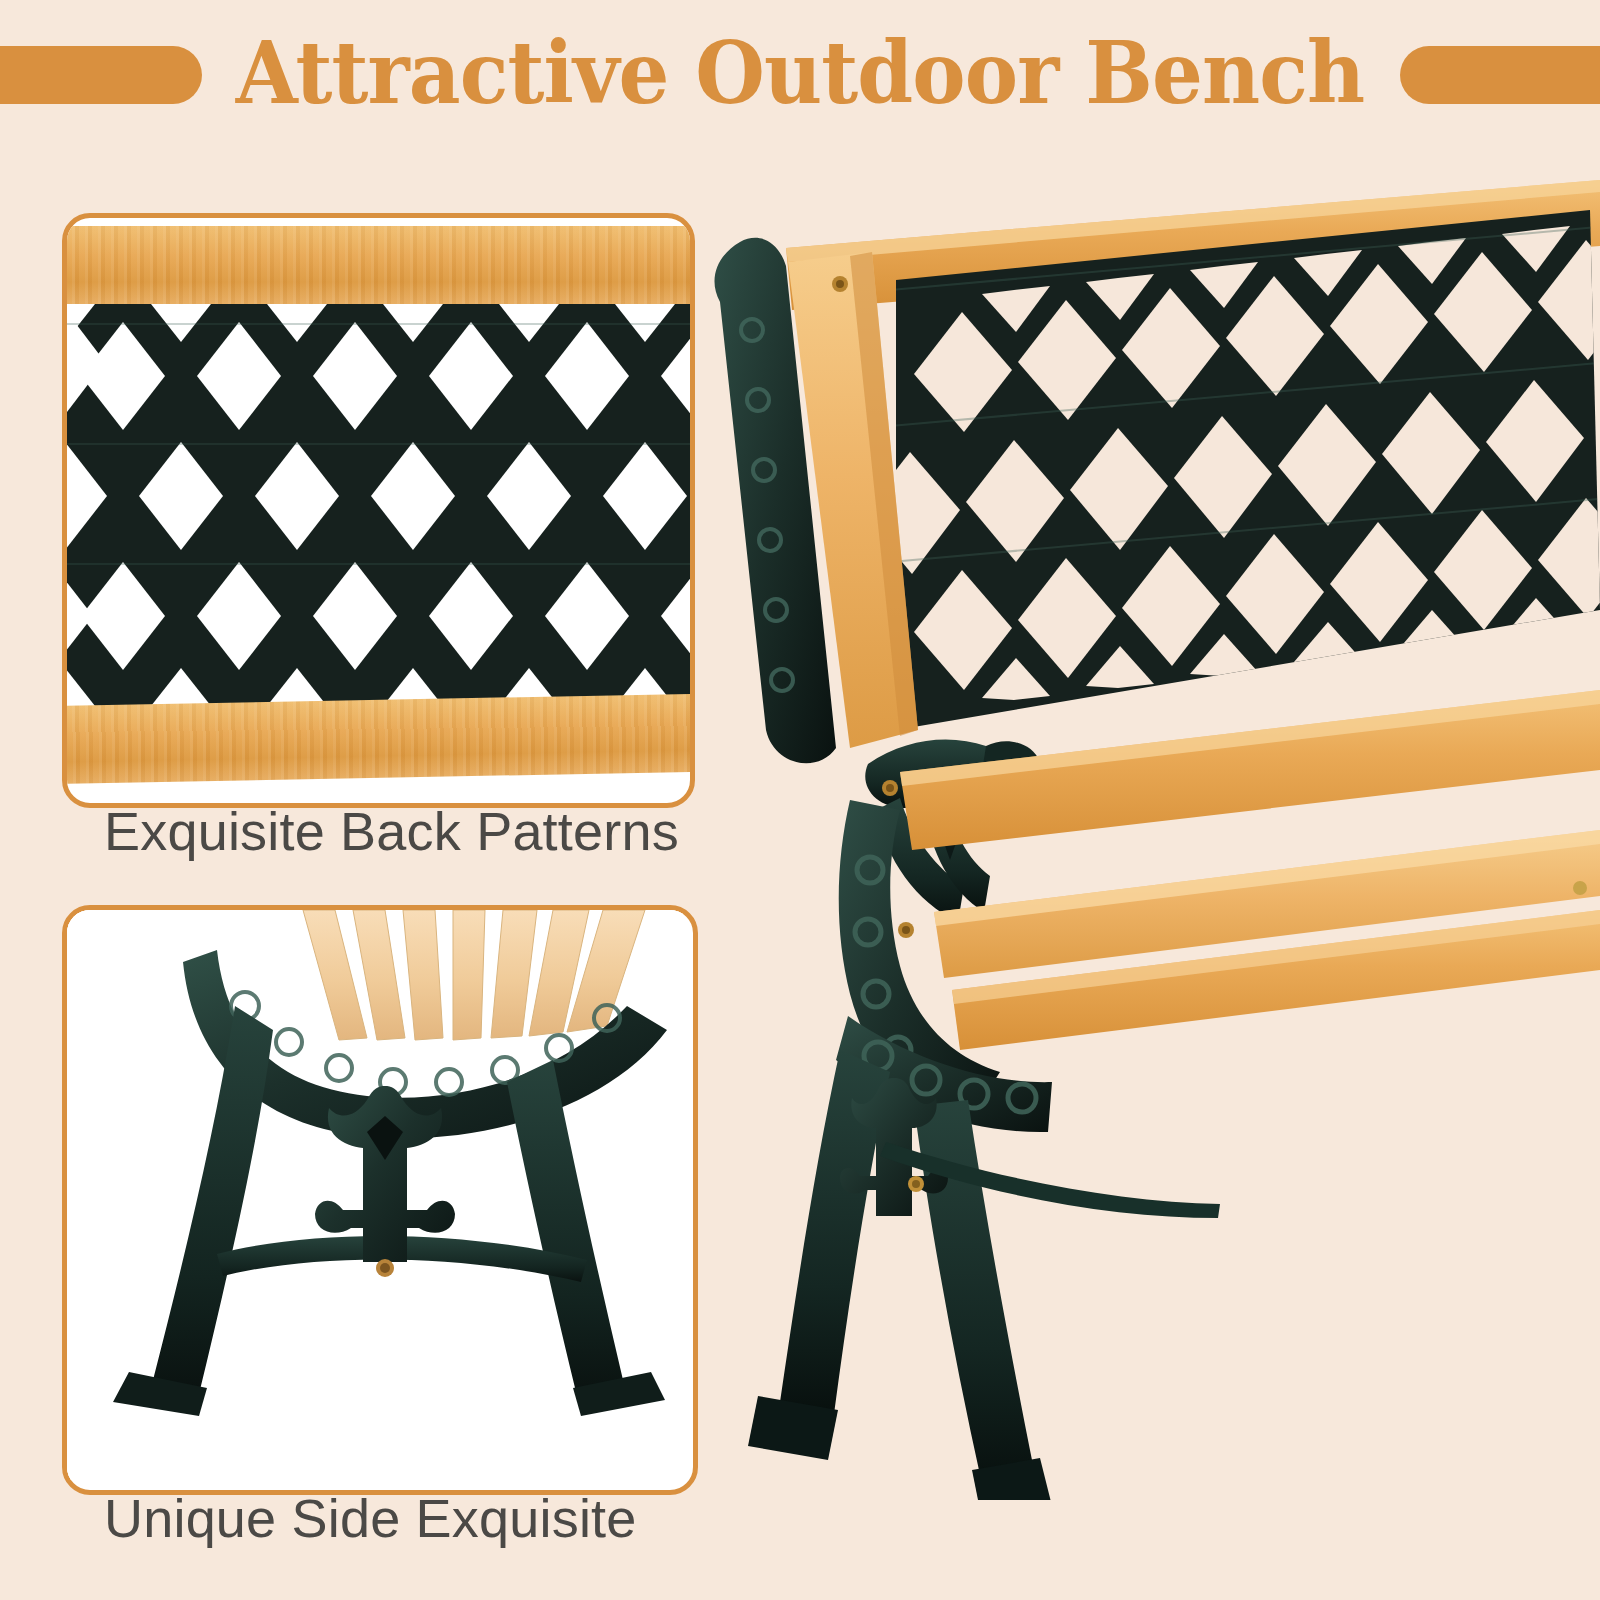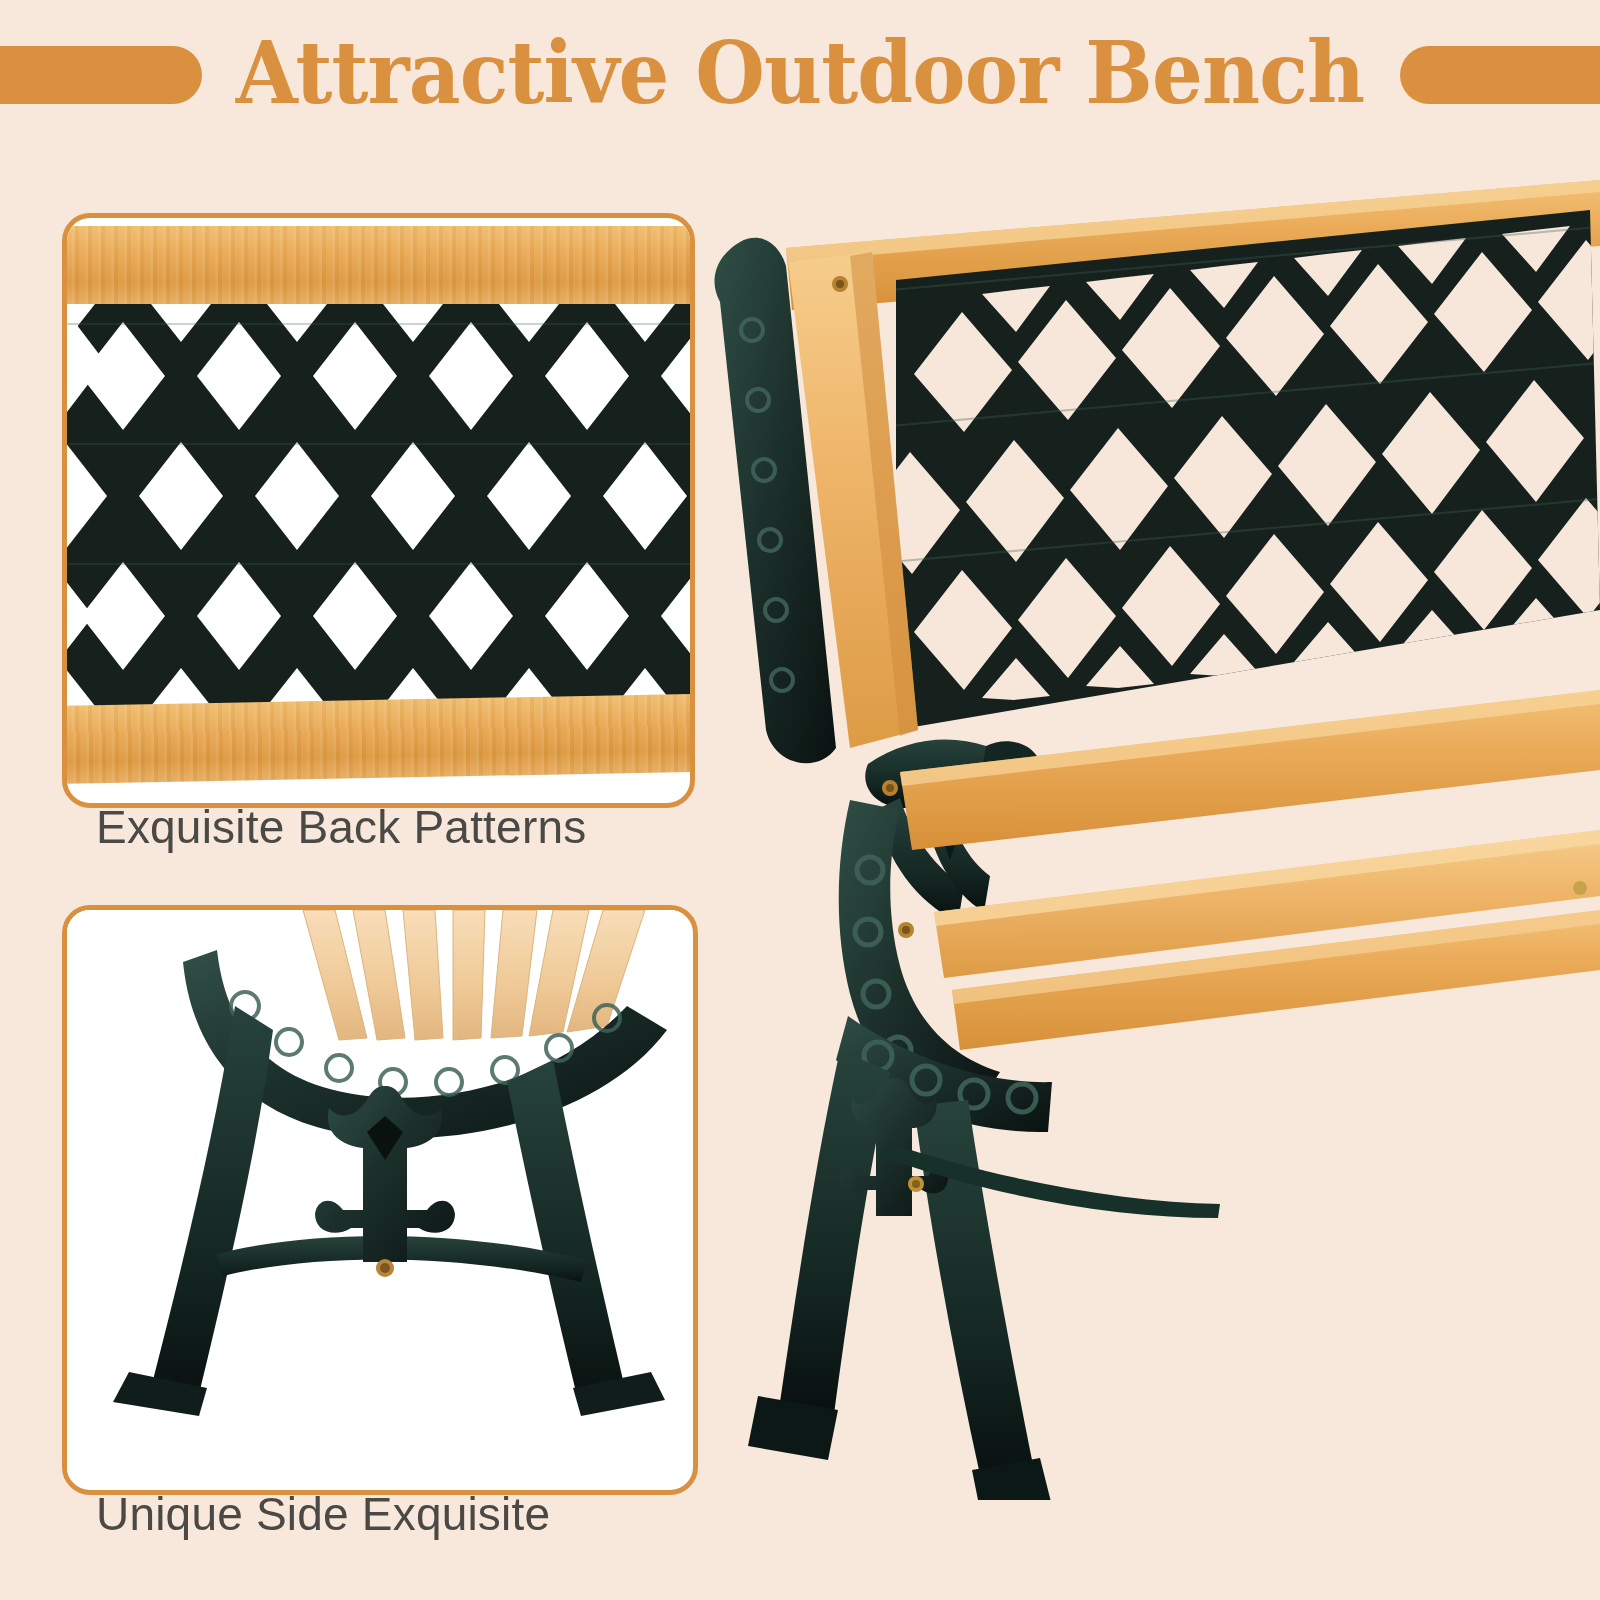--- a/index.html
+++ b/index.html
@@ -25,23 +25,23 @@
 
   
   .panel{
     position:absolute;background:#ffffff;
     border:5px solid #d9903f;border-radius:28px;overflow:hidden;
   }
   #panel-back{left:62px;top:213px;width:623px;height:585px;}
   #panel-side{left:62px;top:905px;width:626px;height:580px;}
 
   .caption{
-    position:absolute;left:54px;width:640px;
+    position:absolute;left:62px;width:640px;
     font-family:"Liberation Sans", sans-serif;
-    font-size:46px;color:#4b4946;letter-spacing:.2px;
+    font-size:54px;color:#4b4946;letter-spacing:.2px;
     text-align:left;padding-left:42px;box-sizing:border-box;
   }
   #caption-back{top:800px;}
   #caption-side{top:1487px;}
 
   
   .wood{
     background:
       repeating-linear-gradient(90deg,
         rgba(255,255,255,.10) 0 3px,

